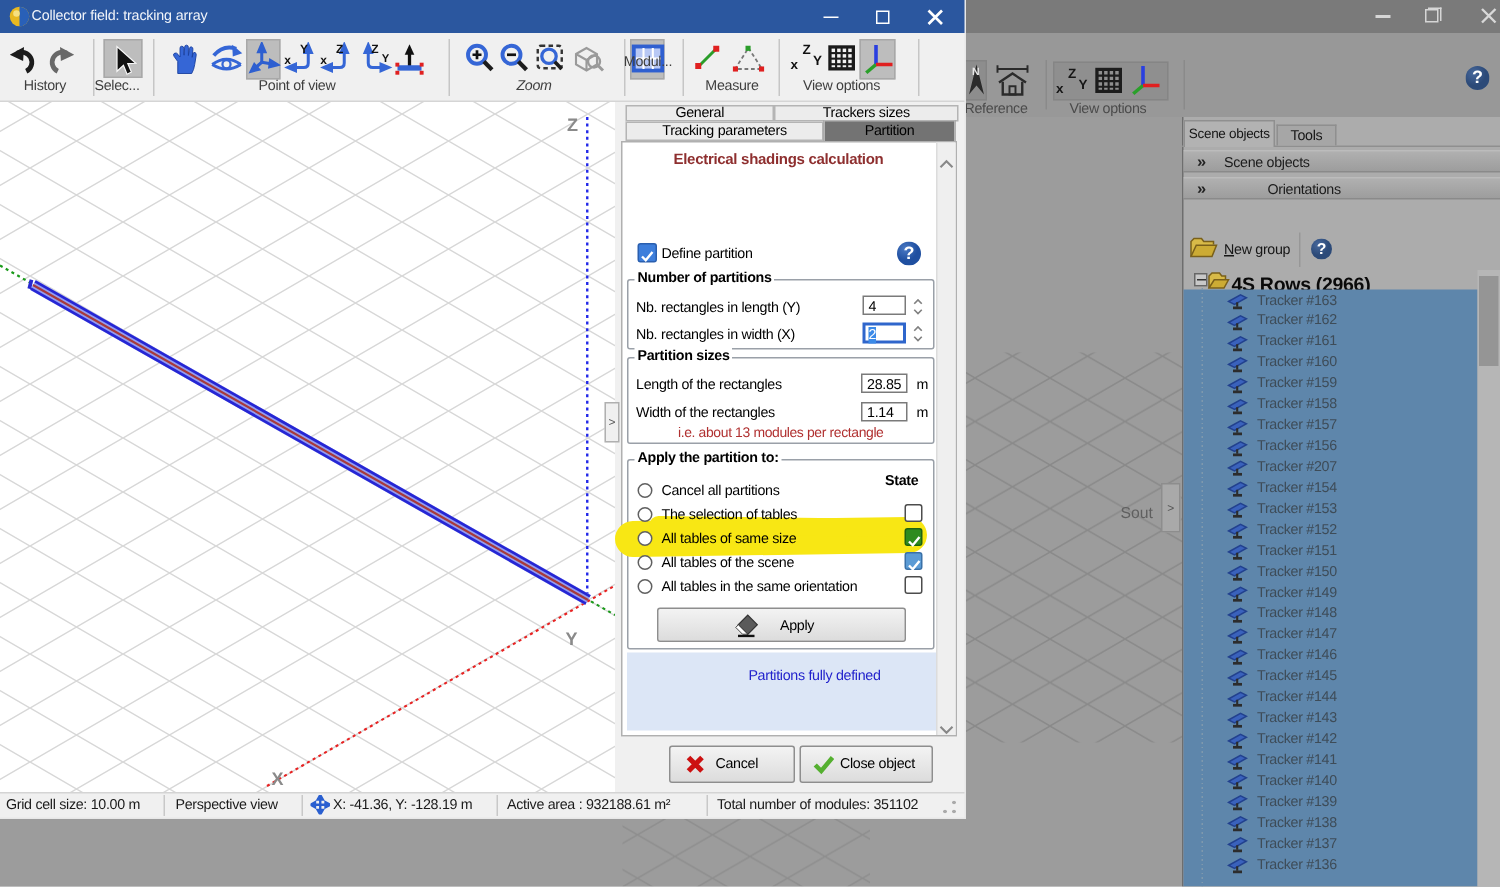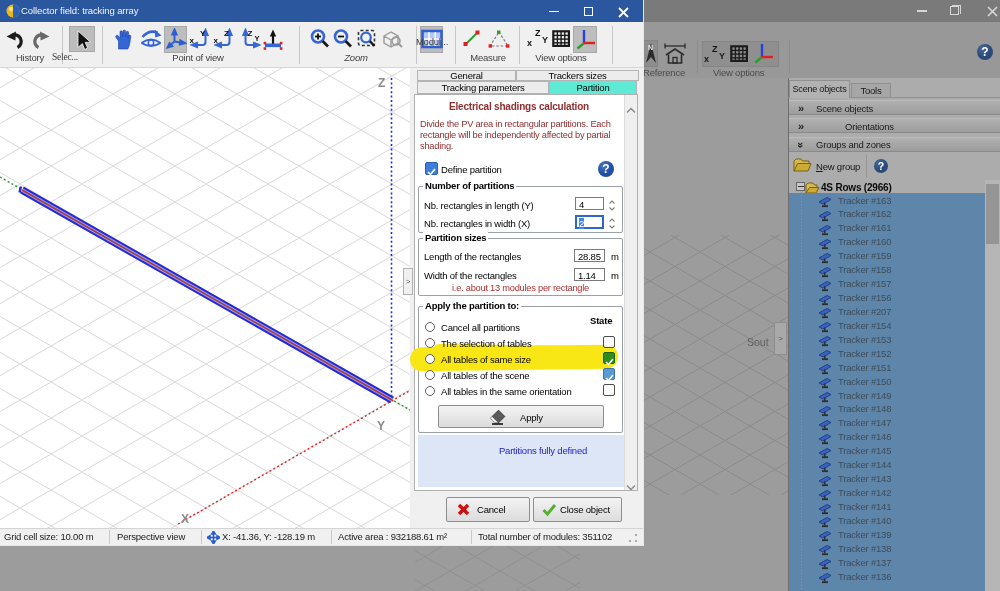--- a/index.html
+++ b/index.html
@@ -89,45 +89,41 @@
 <div class="abs" style="left:789px;top:80px;width:61px;height:18px;background:#b2b2b2;border:1px solid #8f8f8f;border-bottom:none;font-size:9px;letter-spacing:-0.2px;color:#161616;text-align:center;line-height:17px;">Scene objects</div>
 <div class="abs" style="left:851px;top:83px;width:40px;height:14px;background:#a6a6a6;border:1px solid #8f8f8f;border-bottom:none;font-size:9.5px;letter-spacing:-0.2px;color:#161616;text-align:center;line-height:14px;">Tools</div>
 <div class="hdrbar" style="left:789px;top:100.0px;width:211px;">
       <span style="position:absolute;left:9px;top:1px;font-weight:bold;display:inline-block;font-size:11px;color:#222;">»</span>
       <span style="position:absolute;left:27px;top:1.5px;">Scene objects</span>
     </div>
 <div class="hdrbar" style="left:789px;top:118.3px;width:211px;">
       <span style="position:absolute;left:9px;top:1px;font-weight:bold;display:inline-block;font-size:11px;color:#222;">»</span>
       <span style="position:absolute;left:24px;top:1.5px;margin-left:32px;">Orientations</span>
     </div>
-<div class="hdrbar" style="left:789px;top:136.6px;width:211px;">
-      <span style="position:absolute;left:9px;top:1px;font-weight:bold;transform:rotate(90deg);display:inline-block;font-size:11px;color:#222;">»</span>
-      <span style="position:absolute;left:27px;top:1.5px;">Groups and zones</span>
-    </div>
 <div class="abs" style="left:793px;top:158px;"><svg width="19" height="14" viewBox="0 0 19 14" style="">
         <path d="M1 13 L1 3 L3 1 L8 1 L9.5 3 L16 3 L16 5" fill="#d8ba48" stroke="#7a601a" stroke-width="1"></path>
         <path d="M1 13 L4.5 5.5 L18 5.5 L15 13 Z" fill="#ccab34" stroke="#7a601a" stroke-width="1"></path>
       </svg></div>
 <div class="lab" style="left:816px;top:161px;color:#161616;"><span style="text-decoration:underline;">N</span>ew group</div>
 <div class="abs" style="left:866px;top:155px;width:1px;height:23px;background:#979797;"></div>
 <div class="abs" style="left:874px;top:159px;"><svg width="14" height="14" viewBox="0 0 14 14" style="">
         <radialGradient id="qg141" cx="35%" cy="30%">
           <stop offset="0%" stop-color="#47689c"></stop>
           <stop offset="100%" stop-color="#2c4a78"></stop>
         </radialGradient>
         <circle cx="7.0" cy="7.0" r="7.0" fill="url(#qg141)"></circle>
         <text x="7.0" y="10.5" text-anchor="middle" font-family="Liberation Serif" font-size="10.5" font-weight="bold" fill="#fff">?</text>
       </svg></div>
 <div class="abs" style="left:796px;top:182px;width:9px;height:9px;border:1px solid #666;background:#c8c8c8;"></div>
 <div class="abs" style="left:797.5px;top:185.5px;width:6px;height:1px;background:#333;"></div>
 <div class="abs" style="left:805px;top:180px;"><svg width="15" height="12" viewBox="0 0 15 12" style="">
         <path d="M1 11 L1 3 L3 1 L8 1 L9.5 3 L12 3 L12 5" fill="#d8ba48" stroke="#7a601a" stroke-width="1"></path>
         <path d="M1 11 L4.5 5.5 L14 5.5 L11 11 Z" fill="#ccab34" stroke="#7a601a" stroke-width="1"></path>
       </svg></div>
-<div class="abs" style="left:821px;top:181.5px;font-size:10px;font-weight:bold;letter-spacing:-0.2px;color:#0a0a0a;white-space:nowrap;">4S Rows (2966)</div>
+<div class="abs" style="left:821px;top:181.5px;font-size:13px;font-weight:bold;letter-spacing:-0.2px;color:#0a0a0a;white-space:nowrap;">4S Rows (2966)</div>
 <div class="abs" style="left:789px;top:192.5px;width:196px;height:398.5px;background:#5e86ab;"></div>
     <div class="abs" style="left:818px;top:194.0px;"><svg width="14" height="12" viewBox="0 0 14 12" style="">
         <polygon points="1,6 9,1.5 13,3.5 5,8" fill="#3a62bc" stroke="#22418e" stroke-width="1"></polygon>
         <line x1="6.8" y1="6.5" x2="6.8" y2="9.5" stroke="#2c2c2c" stroke-width="1.4"></line>
         <line x1="4" y1="10.2" x2="10" y2="10.2" stroke="#2c2c2c" stroke-width="1.8"></line>
       </svg></div>
     <div class="abs" style="left:838px;top:194.5px;font-size:9.5px;letter-spacing:-0.2px;color:#3e4c58;white-space:nowrap;">Tracker #163</div>
     <div class="abs" style="left:818px;top:207.9px;"><svg width="14" height="12" viewBox="0 0 14 12" style="">
         <polygon points="1,6 9,1.5 13,3.5 5,8" fill="#3a62bc" stroke="#22418e" stroke-width="1"></polygon>
         <line x1="6.8" y1="6.5" x2="6.8" y2="9.5" stroke="#2c2c2c" stroke-width="1.4"></line>
@@ -315,21 +311,21 @@
 <div class="abs" style="left:29px;top:28px;"><svg width="22" height="22" viewBox="0 0 22 22" style="">
         <path d="M15.5 7.5 A6.6 6.6 0 1 0 9.5 19.5" fill="none" stroke="#686868" stroke-width="3.2"></path>
         <polygon points="20.5,8.5 11,3.4 11.6,12.6" fill="#686868"></polygon>
       </svg></div>
 <div class="lab" style="left:30px;top:52px;transform:translateX(-50%);color:#3f3f3f;">History</div>
 <div class="sep" style="left:62px;top:26px;height:38px;"></div>
 <div class="abs" style="left:69px;top:26px;width:26px;height:26px;background:#bdbdbd;border:1px solid #a8a8a8;"></div>
 <div class="abs" style="left:72px;top:29px;"><svg width="22" height="22" viewBox="0 0 22 22" style="">
         <polygon points="6,2 6,18.5 10.3,14.5 12.7,20.5 15.6,19 13.2,13.4 18.5,13.2" fill="#111" stroke="#f8f8f8" stroke-width="0.8"></polygon>
       </svg></div>
-<div class="lab" style="left:65px;top:52px;transform:translateX(-50%);color:#3f3f3f;font-family:Liberation Serif, serif;">Selec...</div>
+<div class="lab" style="left:78px;top:52px;transform:translateX(-50%);color:#3f3f3f;">Selec...</div>
 <div class="sep" style="left:102px;top:26px;height:38px;"></div>
 <div class="abs" style="left:112px;top:28px;"><svg width="22" height="22" viewBox="0 0 22 22" style="">
         <path d="M6.5 21 L6.5 13 L4 9.5 Q3 8 4.6 7.4 Q5.8 7 6.8 8.4 L8 10 L8 4.2 Q8 2.8 9.2 2.8 Q10.4 2.8 10.5 4.2 L10.7 8.8 L11.1 3.4 Q11.2 2 12.4 2.1 Q13.6 2.2 13.6 3.6 L13.6 9 L14.3 4.4 Q14.5 3 15.7 3.3 Q16.8 3.6 16.6 5 L16.1 10.2 L16.6 8 Q17 6.6 18 7 Q19 7.4 18.8 8.8 L17.8 15 Q17.3 18.5 15.8 21 Z" fill="#3566d6" stroke="#1a3f9e" stroke-width="0.6"></path>
       </svg></div>
 <div class="abs" style="left:139px;top:28px;"><svg width="24" height="22" viewBox="0 0 24 22" style="">
         <path d="M2.5 15 Q12 8 21.5 15" fill="none" stroke="#3566d6" stroke-width="2"></path>
         <path d="M2.5 15 Q12 21 21.5 15" fill="none" stroke="#3566d6" stroke-width="2"></path>
         <circle cx="12" cy="14.8" r="2.7" fill="none" stroke="#3566d6" stroke-width="1.5"></circle>
         <path d="M3.5 9 Q10 1.5 18.5 4.5" fill="none" stroke="#3566d6" stroke-width="2.6"></path>
         <polygon points="22.5,7.5 15.8,1.8 16.2,9.6" fill="#3566d6"></polygon>
@@ -470,31 +466,30 @@
 <line x1="22" y1="122" x2="392" y2="332" stroke="#a83a3a" stroke-width="1.5"></line>
 <line x1="21" y1="118.5" x2="19.5" y2="124.5" stroke="#2929cf" stroke-width="2.5"></line>
 <text x="378" y="19" font-size="12" fill="#8a8a8a" font-weight="bold" font-family="Liberation Sans">Z</text>
 <text x="377" y="362" font-size="12" fill="#8a8a8a" font-weight="bold" font-family="Liberation Sans">Y</text>
 <text x="181" y="455" font-size="12" fill="#8a8a8a" font-weight="bold" font-family="Liberation Sans">X</text>
 </svg>
 <div class="abs" style="left:410px;top:68px;width:233px;height:460px;background:#f0f0f0;"></div>
 <div class="abs" style="left:417px;top:70px;width:99px;height:11px;background:#ececec;border:1px solid #b4b4b4;font-size:9.5px;letter-spacing:-0.2px;text-align:center;line-height:10px;color:#000;">General</div>
 <div class="abs" style="left:516px;top:70px;width:123px;height:11px;background:#ececec;border:1px solid #b4b4b4;font-size:9.5px;letter-spacing:-0.2px;text-align:center;line-height:10px;color:#000;">Trackers sizes</div>
 <div class="abs" style="left:417px;top:81px;width:132px;height:13px;background:#ececec;border:1px solid #b4b4b4;font-size:9.5px;letter-spacing:-0.2px;text-align:center;line-height:12px;color:#000;">Tracking parameters</div>
-<div class="abs" style="left:549px;top:80px;width:88px;height:15px;background:#5eead4;border:1px solid #b4b4b4;border-bottom:none;font-size:9.5px;letter-spacing:-0.2px;text-align:center;line-height:13px;color:#000;">Partition</div>
+<div class="abs" style="left:549px;top:80px;width:88px;height:15px;background:#737373;border:1px solid #b4b4b4;border-bottom:none;font-size:9.5px;letter-spacing:-0.2px;text-align:center;line-height:13px;color:#000;">Partition</div>
 <div class="abs" style="left:414px;top:94px;width:224px;height:397px;background:#fff;border:1px solid #b0b0b0;"></div>
 <div class="abs" style="left:624px;top:95px;width:13px;height:395px;background:#efefef;border-left:1px solid #dcdcdc;"></div>
 <div class="abs" style="left:626px;top:100px;"><svg width="10" height="7" viewBox="0 0 10 7" style="">
         <path d="M1 5.5 L5 1.5 L9 5.5" fill="none" stroke="#888" stroke-width="1.4"></path>
       </svg></div>
 <div class="abs" style="left:626px;top:477px;"><svg width="10" height="7" viewBox="0 0 10 7" style="">
         <path d="M1 1.5 L5 5.5 L9 1.5" fill="none" stroke="#888" stroke-width="1.4"></path>
       </svg></div>
 <div class="abs red" style="left:414px;top:101px;width:210px;text-align:center;font-size:10px;font-weight:bold;letter-spacing:-0.2px;">Electrical shadings calculation</div>
-<div class="abs red" style="left:420px;top:119px;width:200px;font-size:9.3px;letter-spacing:-0.25px;line-height:11px;">Divide the PV area in rectangular partitions. Each rectangle will be independently affected by partial shading.</div>
 <div class="abs" style="left:425px;top:162px;width:13px;height:13px;background:#3d7edb;border:1px solid #2a5faf;border-radius:2px;"></div>
 <div class="abs" style="left:426px;top:163px;"><svg width="11" height="11" viewBox="0 0 11 11" style="">
         <path d="M2 6 L4.5 8.5 L9 3" fill="none" stroke="#fff" stroke-width="1.6"></path>
       </svg></div>
 <div class="dlab" style="left:441px;top:164px;">Define partition</div>
 <svg class="abs" style="left:598px;top:161px;" width="16" height="16">
       <radialGradient id="qg10" cx="35%" cy="30%">
         <stop offset="0%" stop-color="#4a79c4"></stop>
         <stop offset="100%" stop-color="#1f4fa0"></stop>
       </radialGradient>

